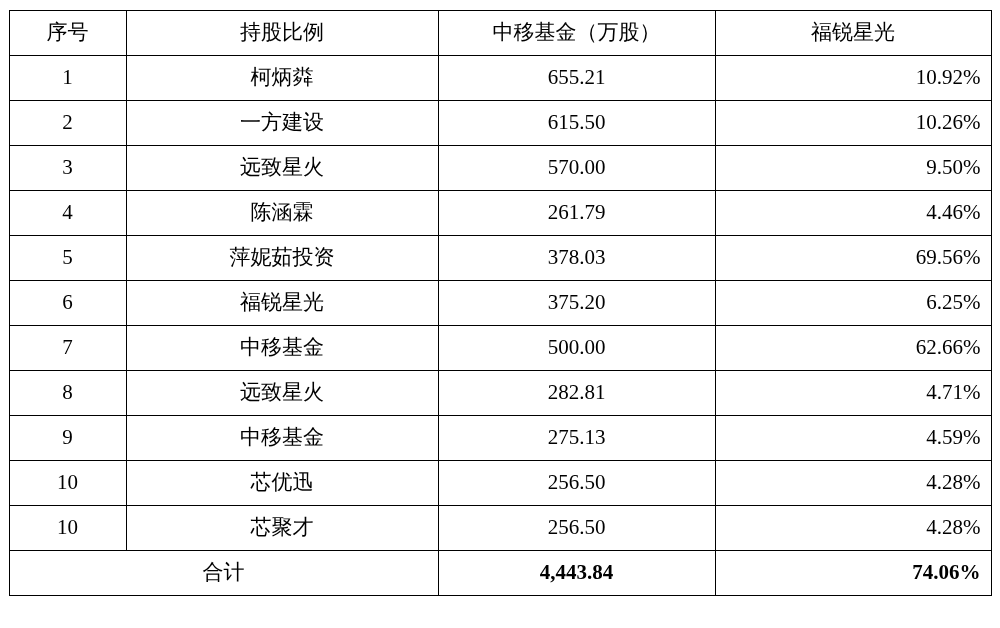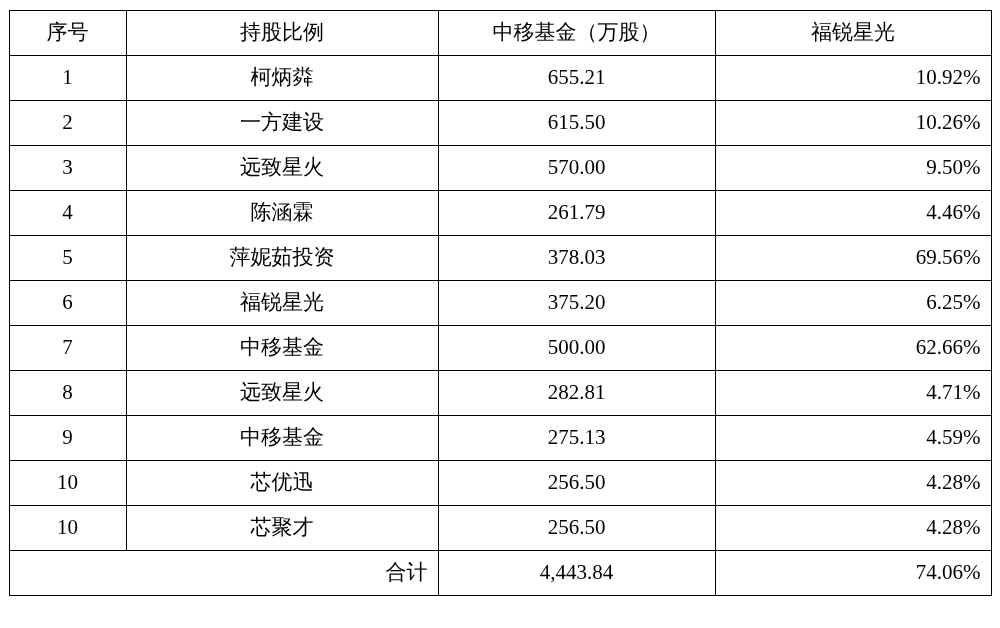--- a/index.html
+++ b/index.html
@@ -48,26 +48,26 @@
   thead td {
     text-align: center;
     height: 50px;
   }
   td.idx  { text-align: center; }
   td.name { text-align: center; padding-left: 18px; }
   td.num  { text-align: center; padding-right: 14px; }
   td.pct  { text-align: right; padding-right: 14px; }
 
   tfoot td.total-label {
-    text-align: right;
+    text-align: center;
     margin-left: 17px;
   }
   tfoot td.num,
   tfoot td.pct {
-    font-weight: normal;
+    font-weight: bold;
   }
   tfoot td {
     height: 48px;
   }
 </style>
 </head>
 <body>
 
 <div class="sheet">
   <table class="shareholder-table">

